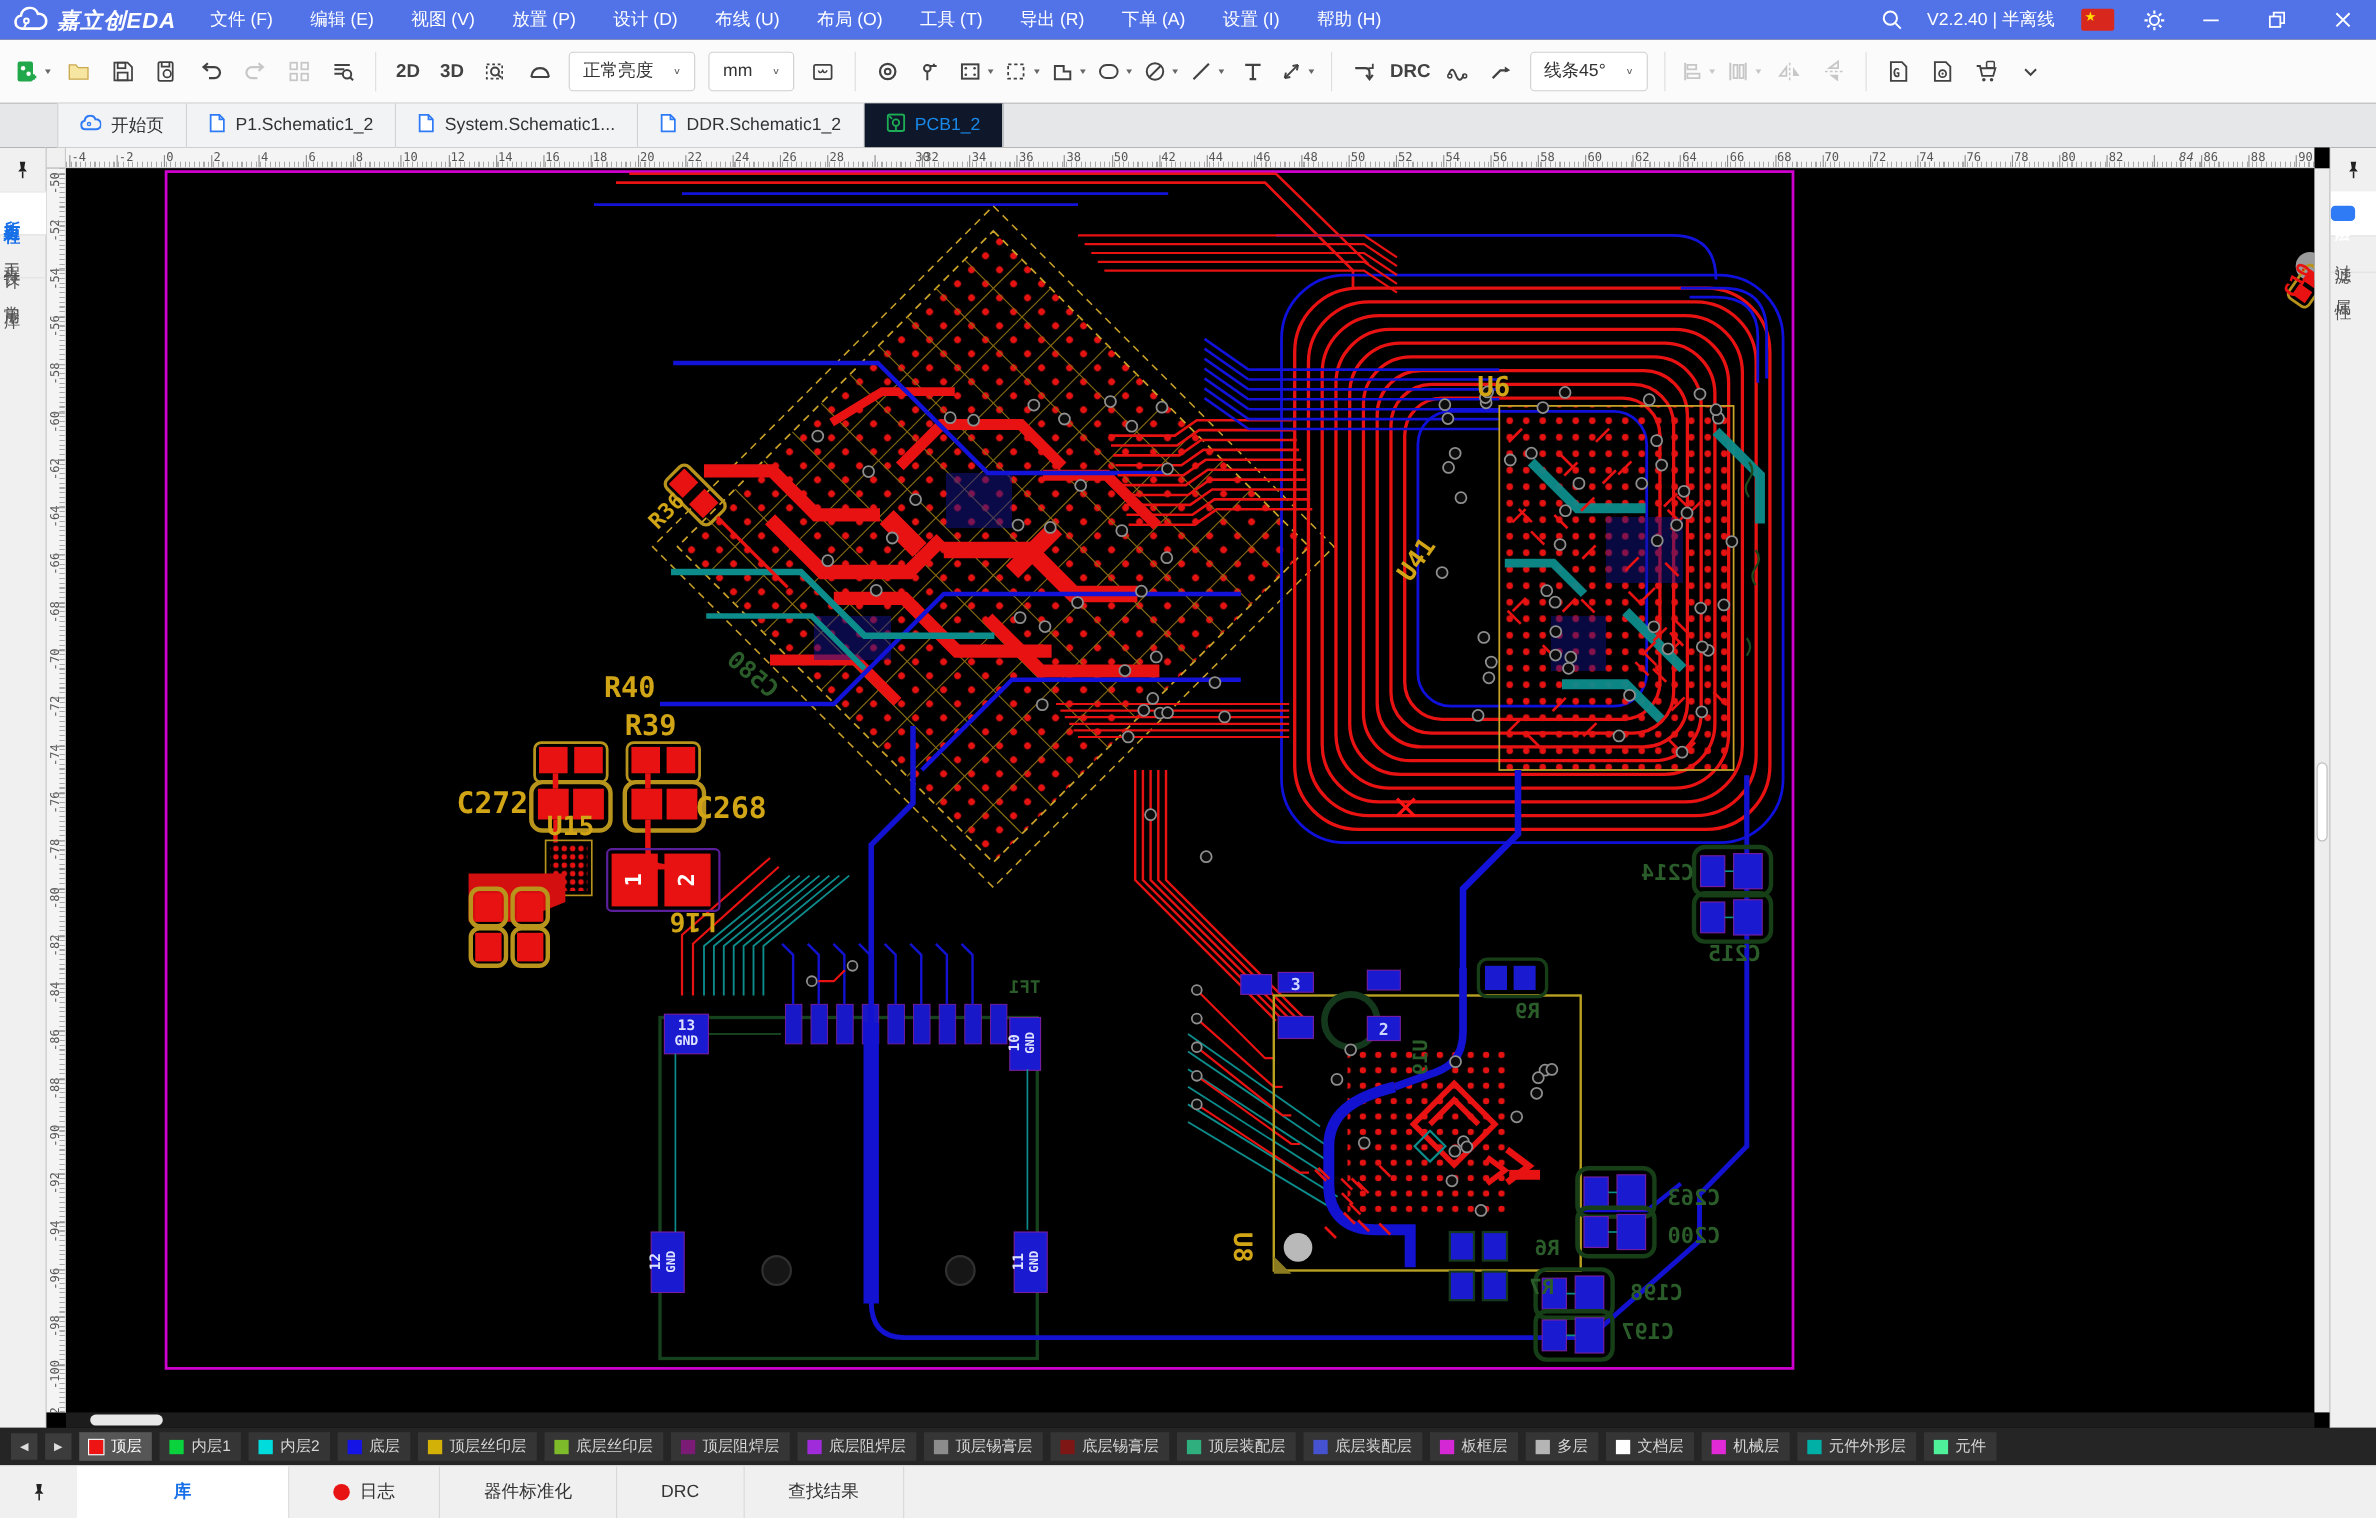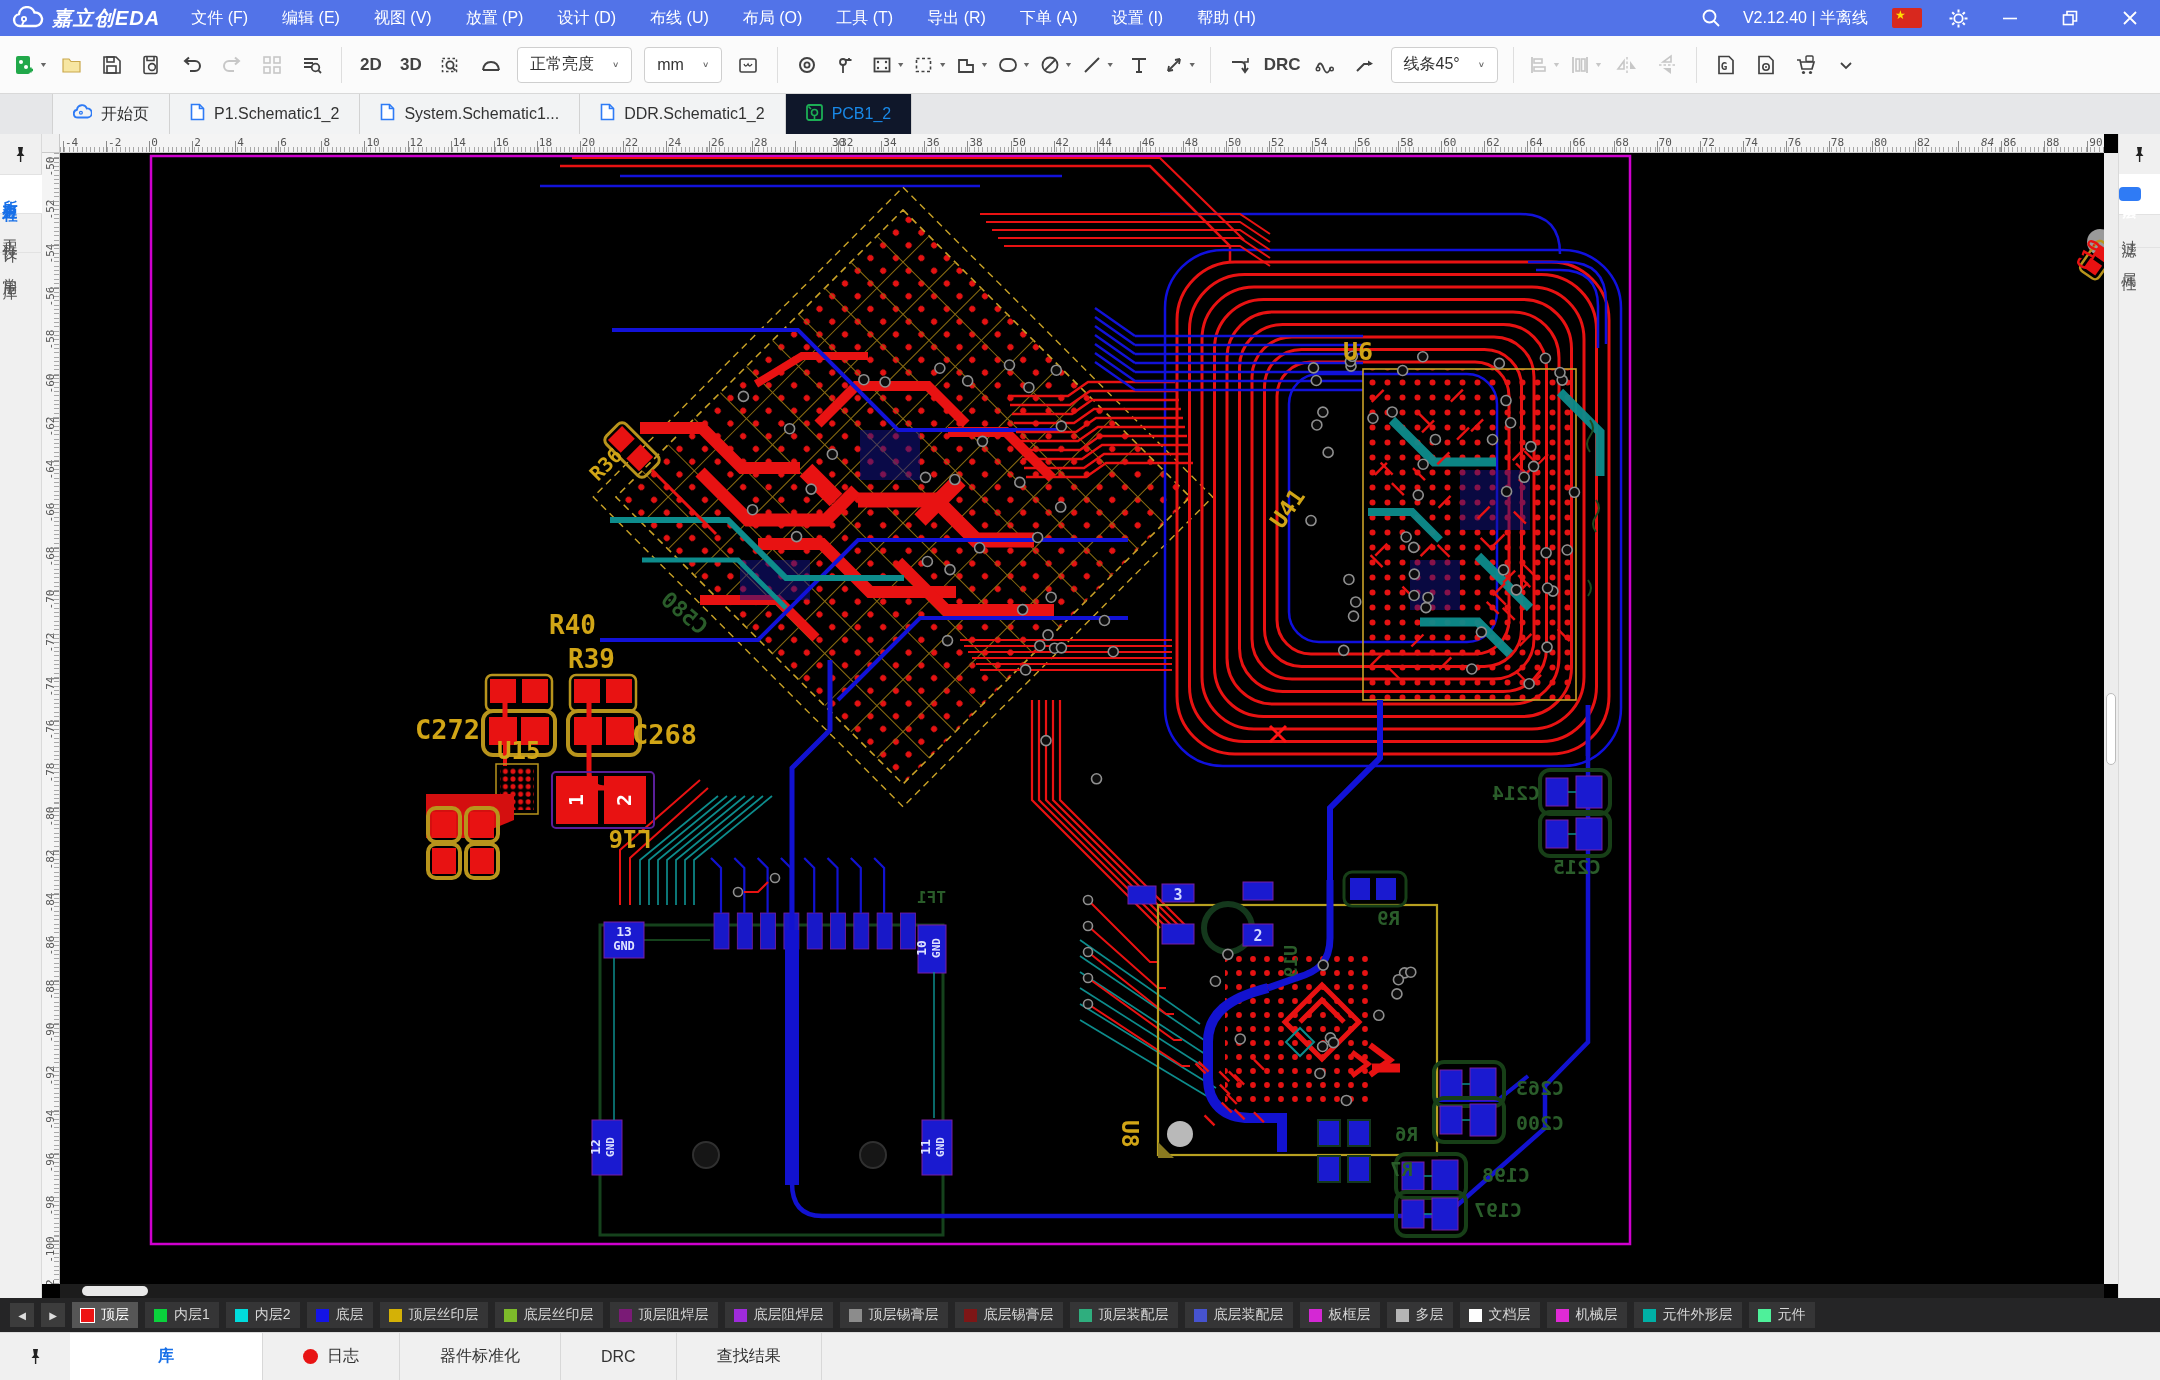--- a/index.html
+++ b/index.html
@@ -121,21 +121,21 @@
       <div class="menu-item">设置 (I)</div>
       <div class="menu-item">帮助 (H)</div>
     </nav>
   <div class="tb-right">
     <div class="tb-ico">
       <svg width="20" height="20" viewBox="0 0 20 20">
           <circle cx="8.5" cy="8.5" r="6" fill="none" stroke="#fff" stroke-width="1.8"></circle>
           <path d="M13 13 L18 18" stroke="#fff" stroke-width="1.8"></path>
         </svg>
     </div>
-    <span class="ver">V2.12.40 | 半离线</span>
+    <span class="ver">V2.2.40 | 半离线</span>
     <div class="flag">
         <span>★</span>
       </div>
     <div class="tb-ico">
       <svg width="21" height="21" viewBox="0 0 21 21">
           <circle cx="10.5" cy="10.5" r="4.2" fill="none" stroke="#fff" stroke-width="1.8"></circle>
           <g stroke="#fff" stroke-width="2">
             <path d="M10.5 1.5v3M10.5 16.5v3M1.5 10.5h3M16.5 10.5h3M4.2 4.2l2.1 2.1M14.7 14.7l2.1 2.1M16.8 4.2l-2.1 2.1M6.3 14.7l-2.1 2.1"></path>
           </g>
         </svg>

